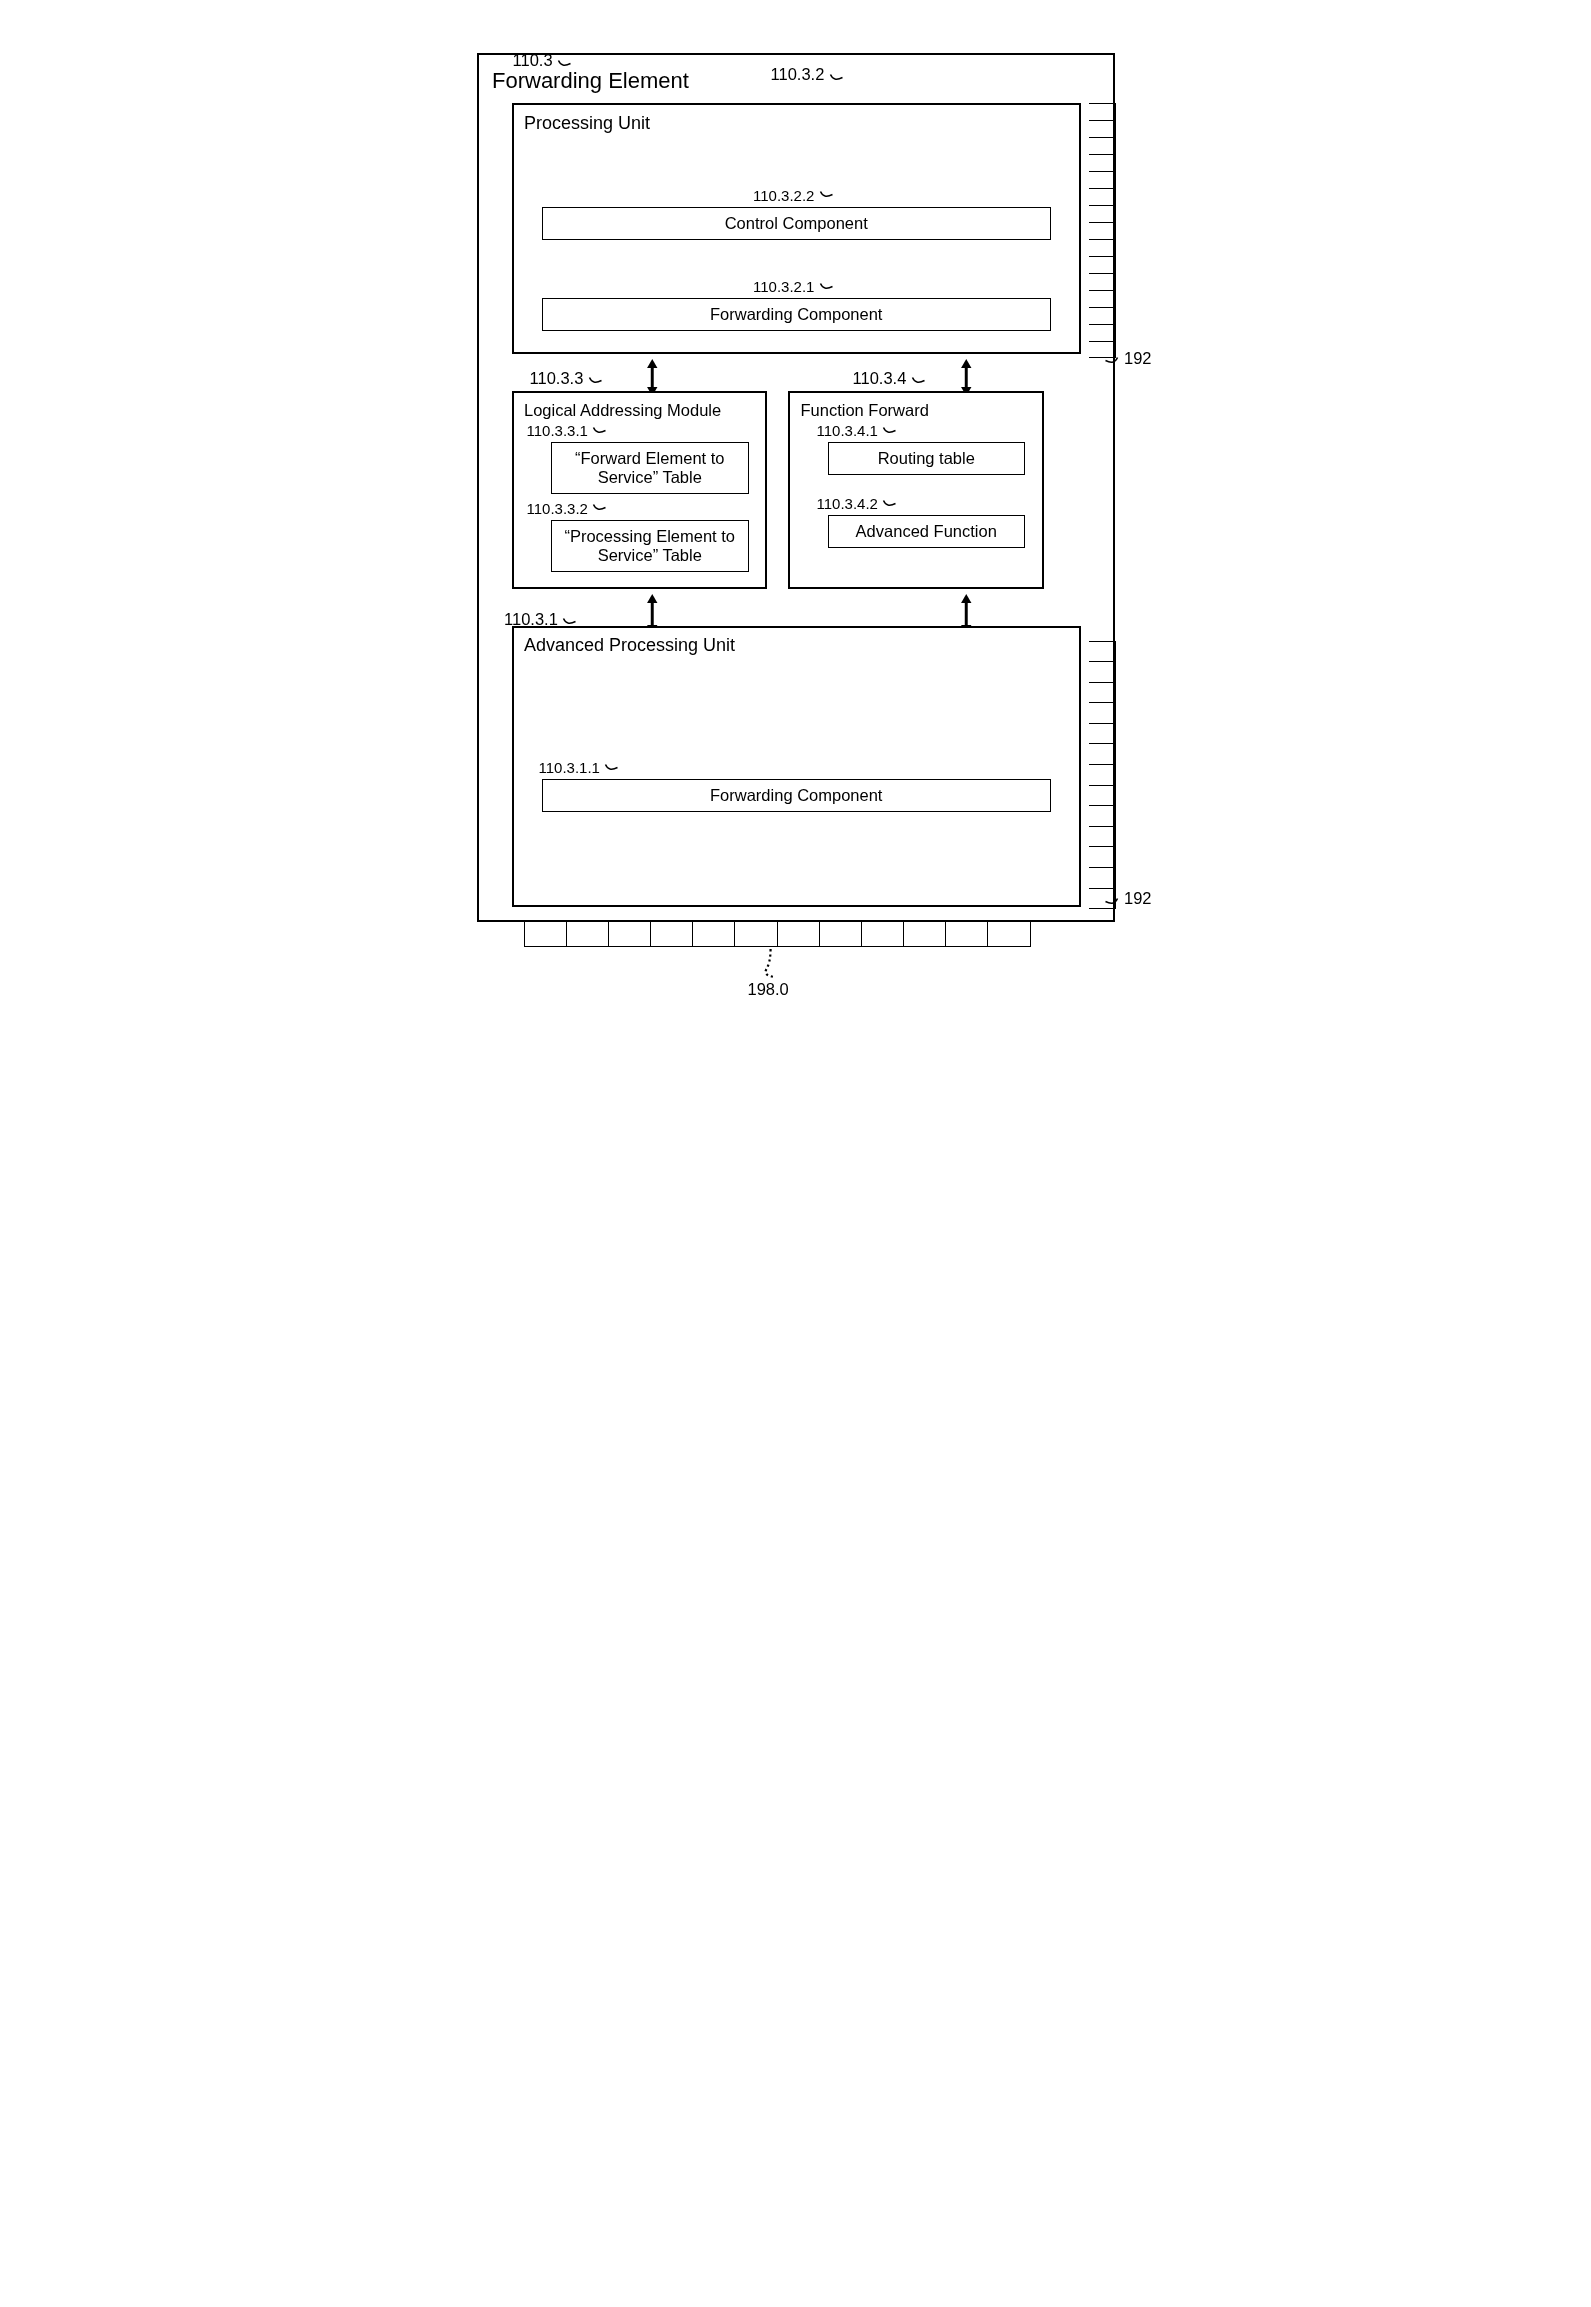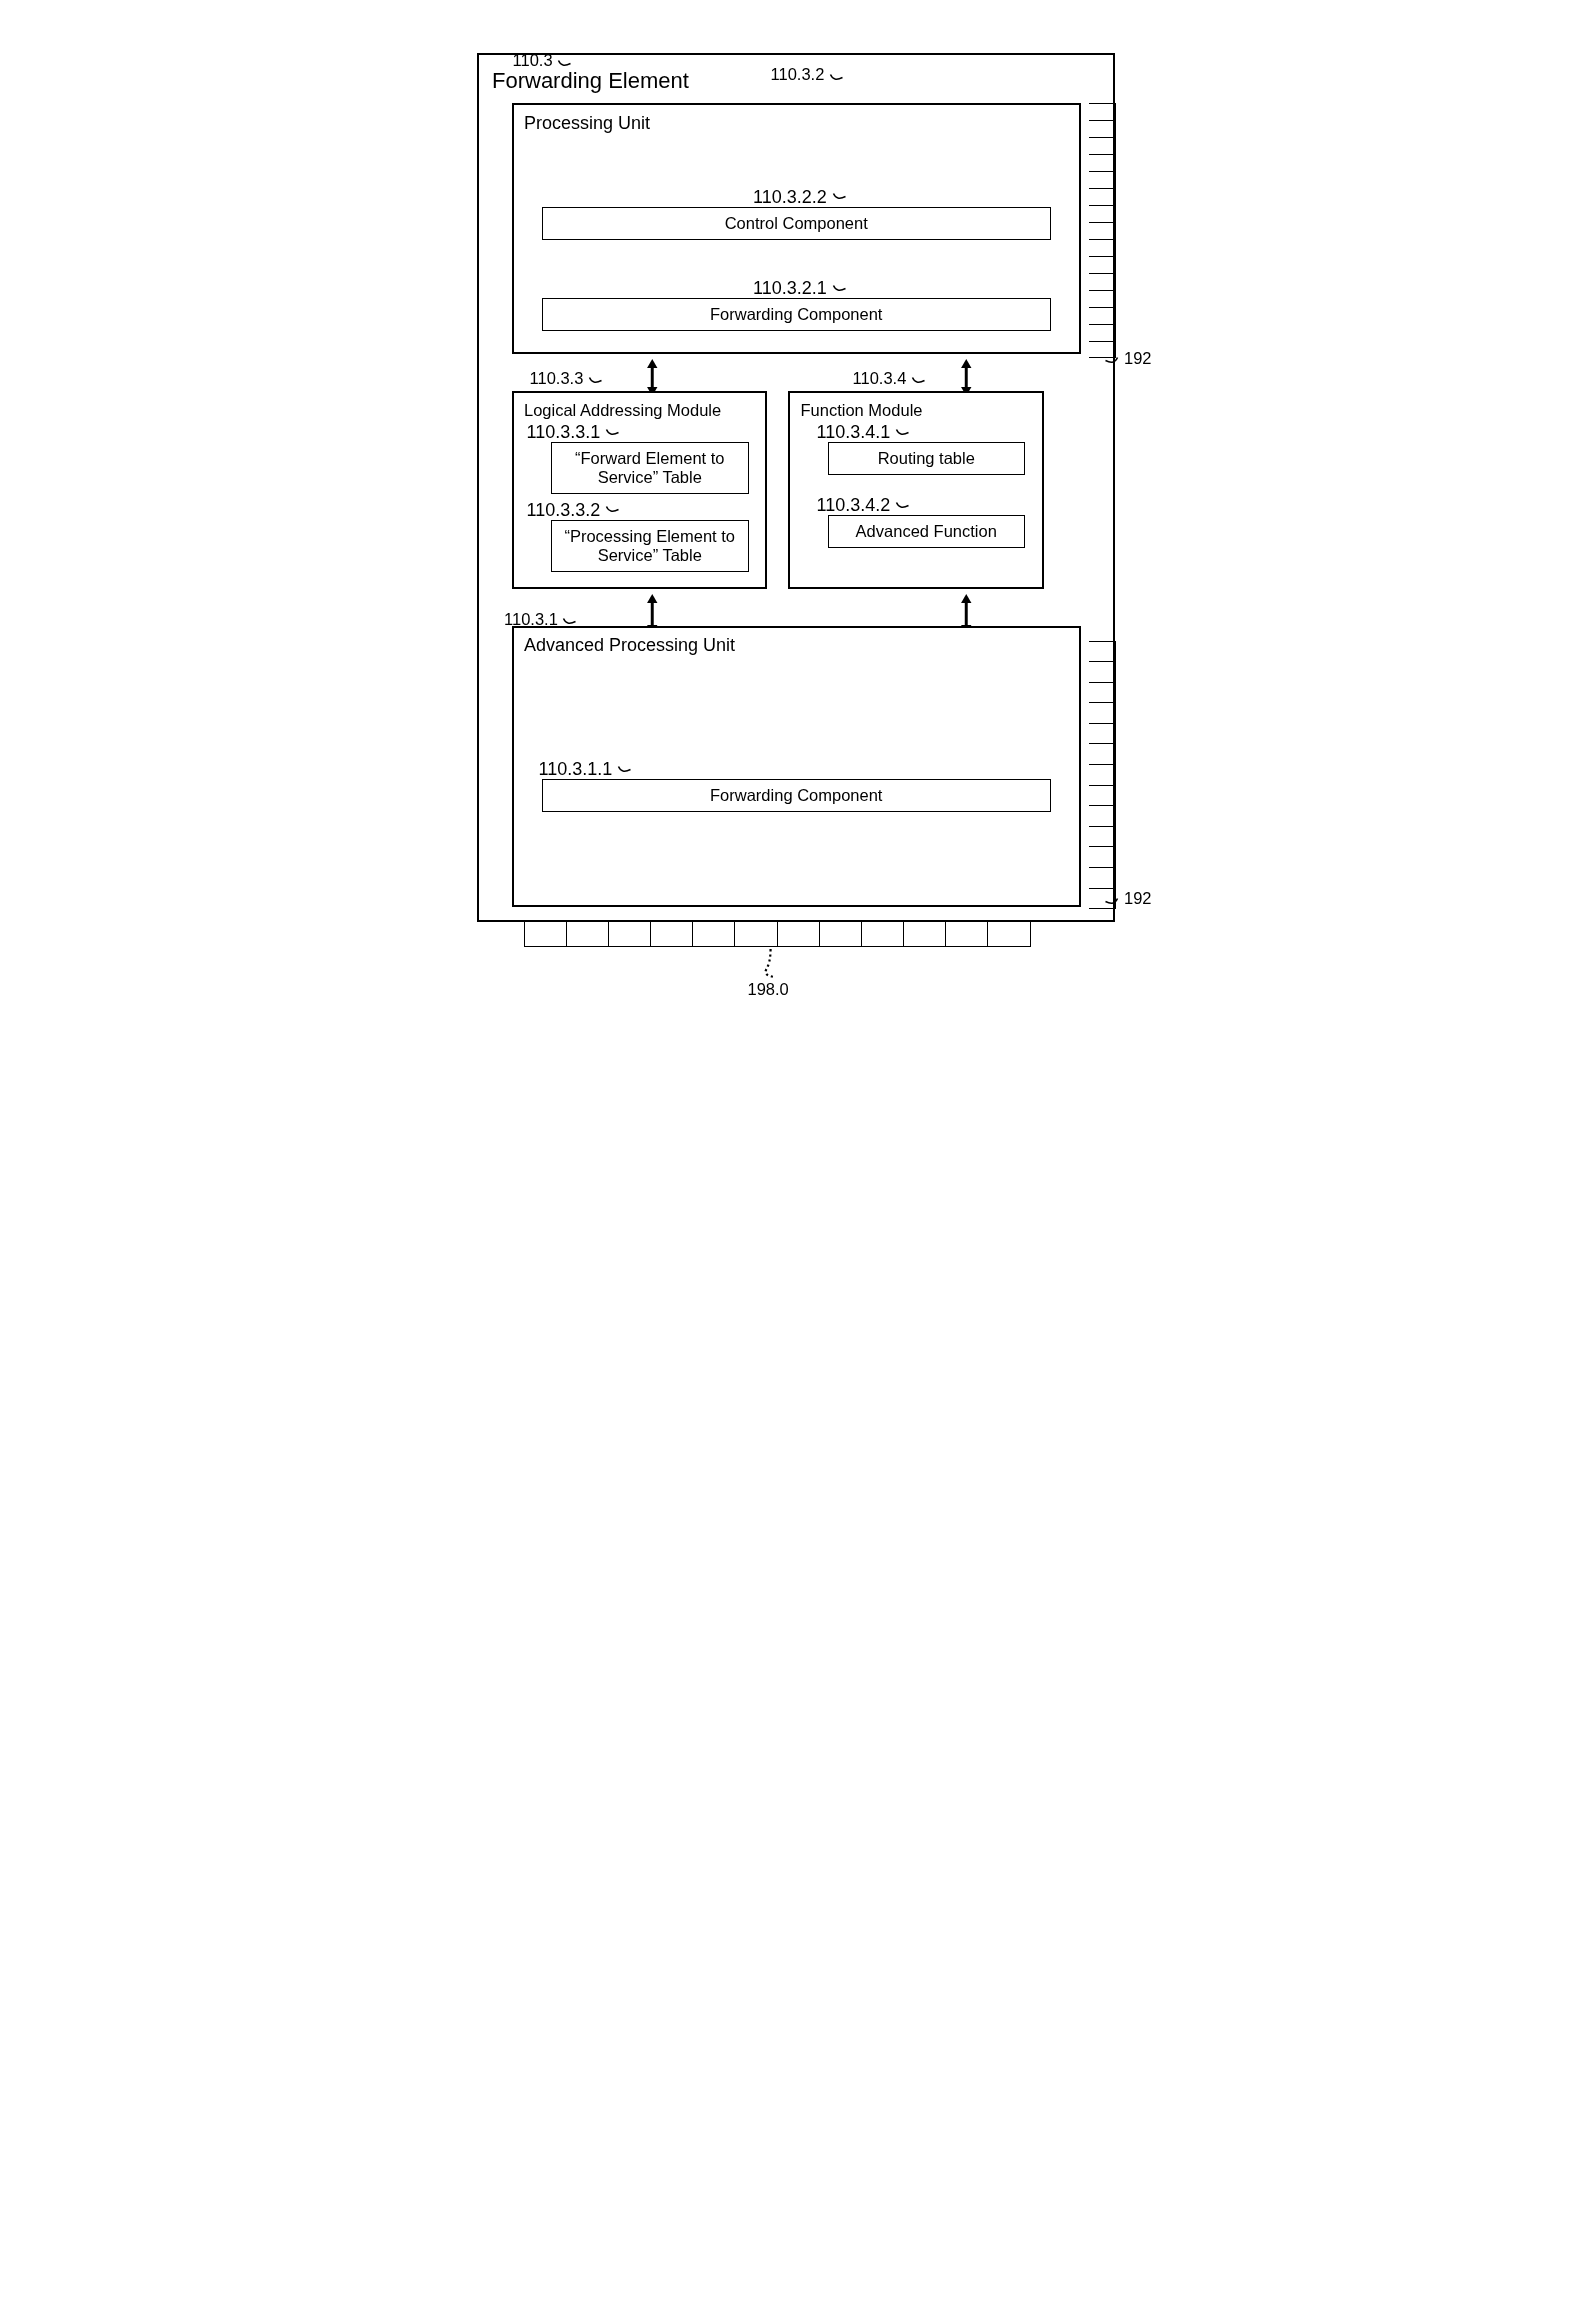--- a/index.html
+++ b/index.html
@@ -84,21 +84,21 @@
 
 .dbl-arrow {
   position: absolute;
   width: 13.5px;
 }
 .dbl-arrow svg { display:block; }
 
 
 .sub-ref {
   position: absolute;
-  font-size: 18px;
+  font-size: 15px;
   top: -21px;
   left: 1.5px;
   white-space: nowrap;
 }
 
 </style>
 </head>
 <body>
 
 <div class="diagram">
@@ -225,21 +225,21 @@
             <svg class="tick" width="15" height="10.5" viewBox="0 0 20 14">
                 <path d="M2 2 Q6 12 18 6" stroke="#000" stroke-width="2" fill="none"></path>
               </svg>
           </div>
           <span>“Processing Element to Service” Table</span>
         </div>
         <div style="height:4.5px;"></div>
       </div>
 
       <div class="block">
-        <div class="block-title" style="font-size:16.5px;">Function Module</div>
+        <div class="block-title" style="font-size:16.5px;">Function Forward</div>
 
         <div class="sub-block" style="margin-left:27px; margin-right:6px; margin-top:22.5px;">
           <div class="sub-ref" style="left:-12px;">
             <span>110.3.4.1</span>
             <svg class="tick" width="15" height="10.5" viewBox="0 0 20 14">
                 <path d="M2 2 Q6 12 18 6" stroke="#000" stroke-width="2" fill="none"></path>
               </svg>
           </div>
           <span>Routing table</span>
         </div>

